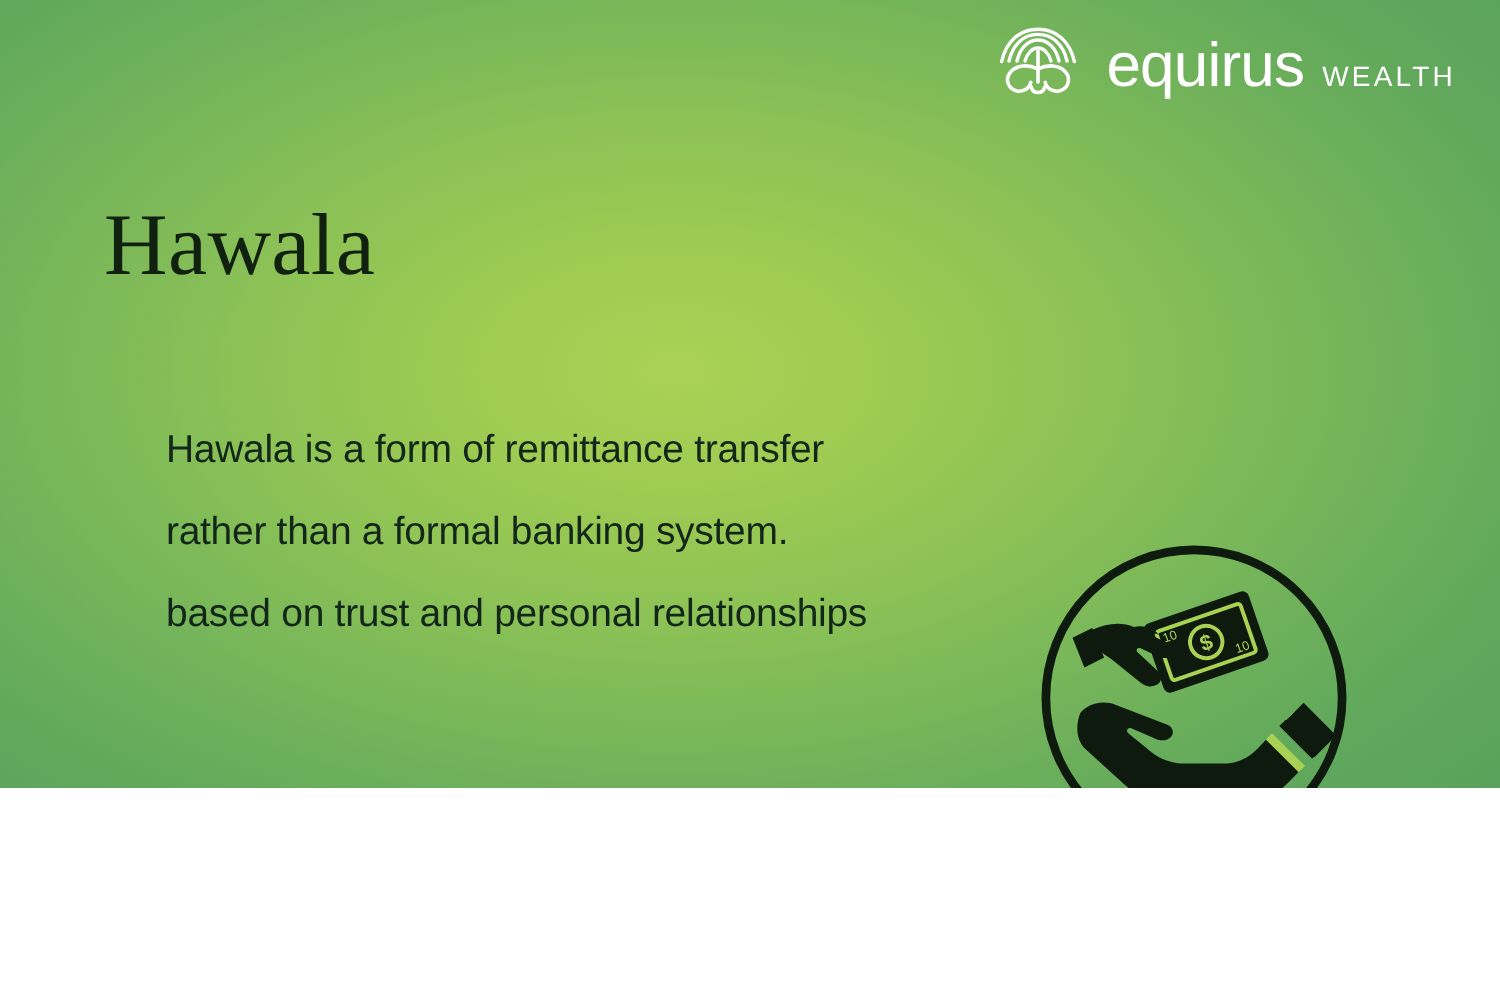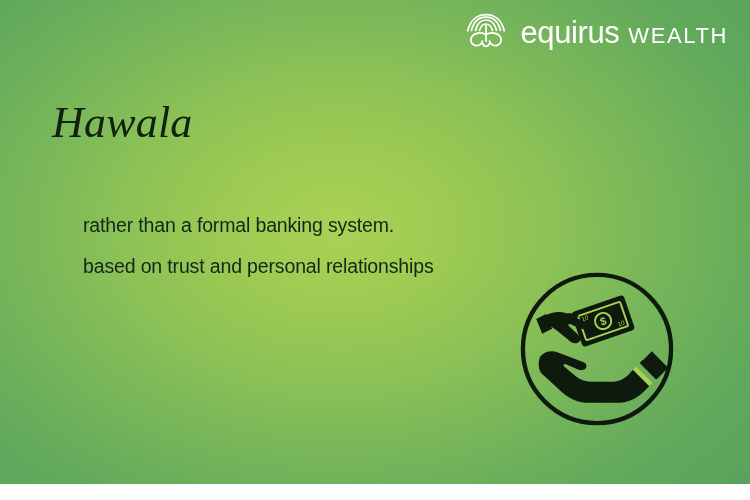--- a/index.html
+++ b/index.html
@@ -5,21 +5,21 @@
 <style>
   html, body {
     margin: 0;
     padding: 0;
     background: #ffffff;
   }
 
   #slide {
     position: relative;
     width: 750px;
-    height: 484px;
+    height: 394px;
     overflow: hidden;
     font-family: "Liberation Sans", sans-serif;
     
     background:
       radial-gradient(ellipse 78% 86% at 45% 47%,
         #a9d255 0%,
         #9ecb52 18%,
         #8bc156 38%,
         #74b45a 58%,
         #62a95c 76%,
@@ -53,40 +53,39 @@
 
   .brand-name {
     font-size: 31px;
     line-height: 1;
     font-weight: 400;
     color: #ffffff;
     letter-spacing: -0.4px;
   }
 
   .brand-sub {
-    font-size: 22px;
+    font-size: 14px;
     line-height: 1;
     font-weight: 300;
     color: #ffffff;
     letter-spacing: 1.6px;
   }
 
   
   .headline {
     position: absolute;
     left: 52px;
     top: 100px;
     margin: 0;
     font-family: "Liberation Serif", "DejaVu Serif", serif;
     font-size: 44px;
     line-height: 1.05;
     font-weight: 400;
     color: #10210f;
     letter-spacing: 0.2px;
-    font-style: italic;
   }
 
   
   .body-copy {
     position: absolute;
     left: 83px;
     top: 205px;
     width: 430px;
     margin: 0;
     font-size: 19.5px;
@@ -142,20 +141,21 @@
 
     <div class="brand-words">
       <span class="brand-name">equirus</span>
       <span class="brand-sub">WEALTH</span>
     </div>
   </div>
 
   <h1 class="headline">Hawala</h1>
 
   <p class="body-copy">
+    <span class="line">Hawala is a form of remittance transfer</span>
     <span class="line">rather than a formal banking system.</span>
     <span class="line">based on trust and personal relationships</span>
   </p>
 
   <div class="icon-badge">
     <svg viewBox="0 0 160 160" aria-hidden="true">
 
       <circle cx="80" cy="80" r="75" fill="none" stroke="#0d1a0d" stroke-width="4.4"></circle>
 
       <g fill="#0d1a0d">

